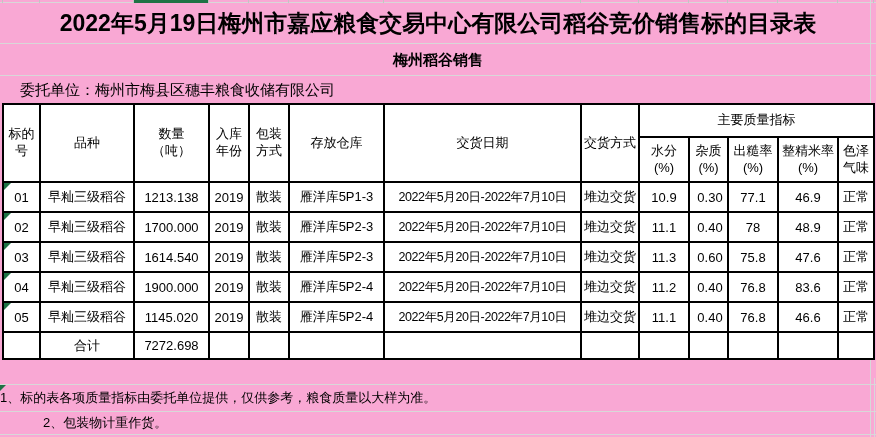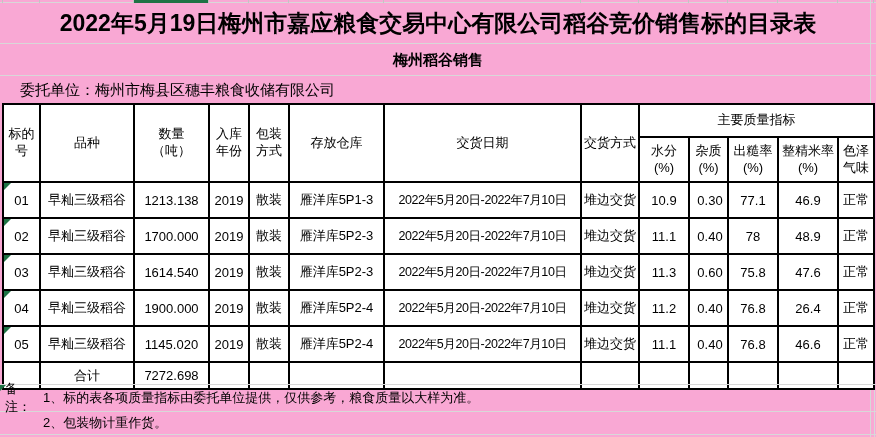--- a/index.html
+++ b/index.html
@@ -23,21 +23,21 @@
   .consignor-row { position:absolute; top:76px; left:16px; width:876px; height:27px; line-height:27px;
                    font-size:15px; padding-left:4px; }
 
   table.lots { position:absolute; top:103px; left:2px; border-collapse:collapse; table-layout:fixed;
                font-size:13px; }
   .lots th, .lots td { border:2px solid #000; background:#fff; text-align:center; vertical-align:middle;
                        padding:0; overflow:hidden; font-weight:normal; }
   .lots thead th { white-space:pre-line; line-height:1.3; }
   .lots thead tr.hr1 { height:33px; }
   .lots thead tr.hr2 { height:45px; }
-  .lots tbody tr { height:36px;margin-left:25px; }
+  .lots tbody tr { height:30px;margin-left:25px; }
   .lots tfoot tr { height:27px; }
 
   .lots td.c6 { font-size:12.5px; letter-spacing:-0.4px; white-space:nowrap; }
   .lots td.c9 { text-align:center; padding-left:3px; }
 
   td.lot-cell { position:relative; }
   td.lot-cell::before { content:""; position:absolute; top:0; left:0;
                         border-top:7px solid #1f7245; border-right:7px solid transparent; }
 
   .notes { position:absolute; top:384px; left:0; width:876px; font-size:13px; }
@@ -182,21 +182,21 @@
           <td class="c1">早籼三级稻谷</td>
           <td class="c2">1900.000</td>
           <td class="c3">2019</td>
           <td class="c4">散装</td>
           <td class="c5">雁洋库5P2-4</td>
           <td class="c6">2022年5月20日-2022年7月10日</td>
           <td class="c7">堆边交货</td>
           <td class="c8">11.2</td>
           <td class="c9">0.40</td>
           <td class="c10">76.8</td>
-          <td class="c11">26.4</td>
+          <td class="c11">83.6</td>
           <td class="c12">正常</td>
         </tr>
         <tr>
           <td class="c0 lot-cell">05</td>
           <td class="c1">早籼三级稻谷</td>
           <td class="c2">1145.020</td>
           <td class="c3">2019</td>
           <td class="c4">散装</td>
           <td class="c5">雁洋库5P2-4</td>
           <td class="c6">2022年5月20日-2022年7月10日</td>
@@ -223,21 +223,20 @@
           <td class="c10"></td>
           <td class="c11"></td>
           <td class="c12"></td>
         </tr>
       </tfoot>
   </table>
 
   <div class="notes">
     <div class="note-tri"></div>
     <div class="note-row r1">
-      <span class="note-label">备注：</span>
       <span>1、标的表各项质量指标由委托单位提供，仅供参考，粮食质量以大样为准。</span>
     </div>
     <div class="note-row r2">
       <span class="note-spacer"></span>
       <span>2、包装物计重作货。</span>
     </div>
   </div>
 
 </div>
 

